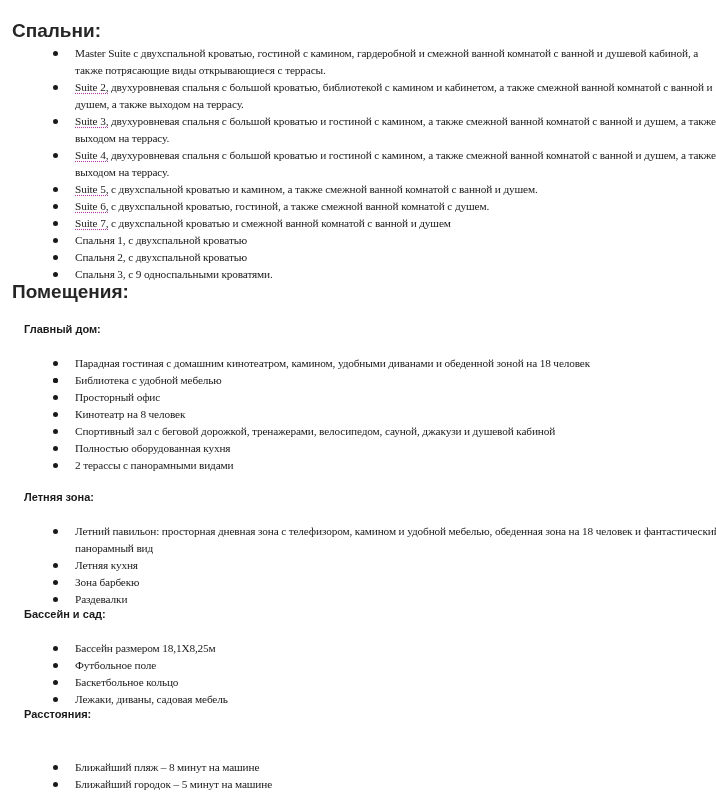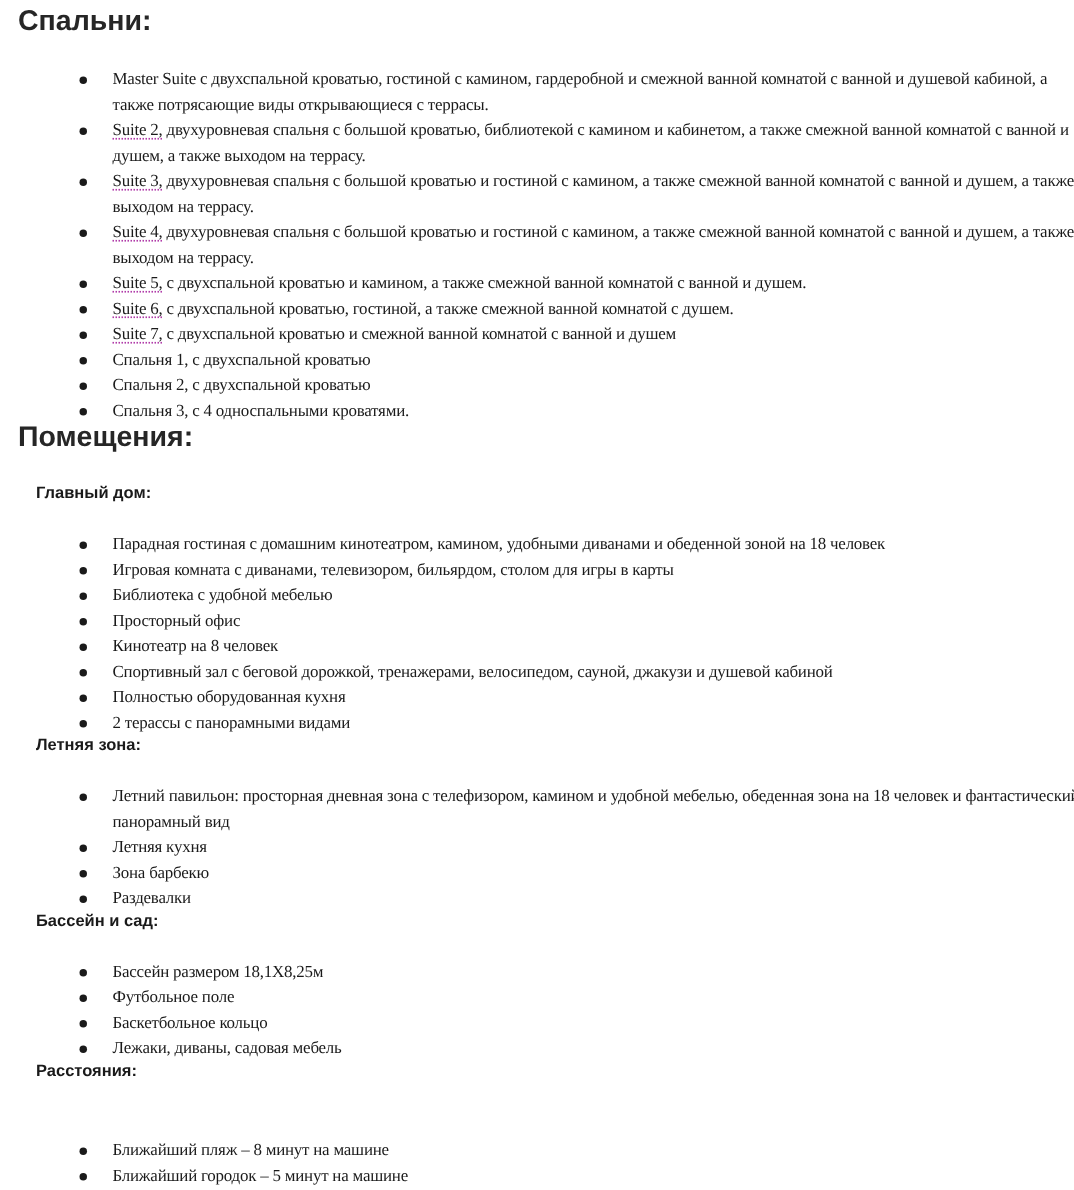--- a/index.html
+++ b/index.html
@@ -38,40 +38,40 @@
   .spell {
     text-decoration: underline dotted #b03aa8;
     text-underline-offset: 2px;
   }
 </style>
 </head>
 <body>
 
 <div class="doc">
 
-  <h1 style="top:4px;">Спальни:</h1>
+  <h1 style="top:20px;">Спальни:</h1>
   <ul style="top:28px;">
     <li><span class="bullet"></span><span>Master Suite</span><span> с двухспальной кроватью, гостиной с камином, гардеробной и смежной ванной комнатой с ванной и душевой кабиной, а также потрясающие виды открывающиеся с террасы.</span></li>
     <li><span class="bullet"></span><span class="spell">Suite 2,</span><span> двухуровневая спальня с большой кроватью, библиотекой с камином и кабинетом, а также смежной ванной комнатой с ванной и душем, а также выходом на террасу.</span></li>
     <li><span class="bullet"></span><span class="spell">Suite 3,</span><span> двухуровневая спальня с большой кроватью и гостиной с камином, а также смежной ванной комнатой с ванной и душем, а также выходом на террасу.</span></li>
     <li><span class="bullet"></span><span class="spell">Suite 4,</span><span> двухуровневая спальня с большой кроватью и гостиной с камином, а также смежной ванной комнатой с ванной и душем, а также выходом на террасу.</span></li>
     <li><span class="bullet"></span><span class="spell">Suite 5,</span><span> с двухспальной кроватью и камином, а также смежной ванной комнатой с ванной и душем.</span></li>
     <li><span class="bullet"></span><span class="spell">Suite 6,</span><span> с двухспальной кроватью, гостиной, а также смежной ванной комнатой с душем.</span></li>
     <li><span class="bullet"></span><span class="spell">Suite 7,</span><span> с двухспальной кроватью и смежной ванной комнатой с ванной и душем</span></li>
     <li><span class="bullet"></span><span>Спальня 1, с двухспальной кроватью</span></li>
     <li><span class="bullet"></span><span>Спальня 2, с двухспальной кроватью</span></li>
-    <li><span class="bullet"></span><span>Спальня 3, с 4 односпальными кроватями.</span></li>
+    <li><span class="bullet"></span><span>Спальня 3, с 9 односпальными кроватями.</span></li>
   </ul>
 
   <h1 style="top:281px;">Помещения:</h1>
 
   <h2 style="top:323px;">Главный дом:</h2>
   <ul style="top:338px;">
     <li><span class="bullet"></span><span>Парадная гостиная с домашним кинотеатром, камином, удобными диванами и обеденной зоной на 18 человек</span></li>
-    <li><span class="bullet"></span><span>Игровая комната с диванами, телевизором, бильярдом, столом для игры в карты</span></li>
+    <li><span class="bullet"></span></li>
     <li><span class="bullet"></span><span>Библиотека с удобной мебелью</span></li>
     <li><span class="bullet"></span><span>Просторный офис</span></li>
     <li><span class="bullet"></span><span>Кинотеатр на 8 человек</span></li>
     <li><span class="bullet"></span><span>Спортивный зал с беговой дорожкой, тренажерами, велосипедом, сауной, джакузи и душевой кабиной</span></li>
     <li><span class="bullet"></span><span>Полностью оборудованная кухня</span></li>
     <li><span class="bullet"></span><span>2 терассы с панорамными видами</span></li>
   </ul>
 
   <h2 style="top:491px;">Летняя зона:</h2>
   <ul style="top:506px;">

